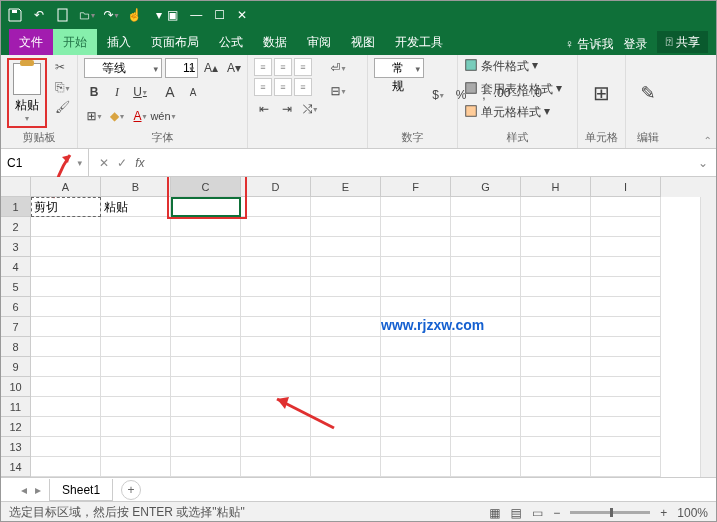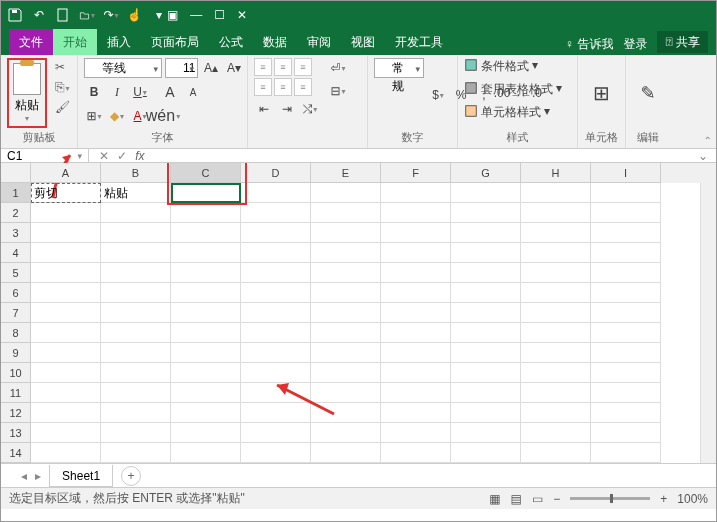--- a/index.html
+++ b/index.html
@@ -32,21 +32,21 @@
 .btn.b{font-weight:bold}
 .btn.i{font-style:italic;font-family:serif}
 .btn.u{text-decoration:underline}
 .dd::after{content:"▾";font-size:8px;margin-left:1px;color:#888}
 .align-grid{display:grid;grid-template-columns:repeat(3,18px);grid-template-rows:repeat(2,18px);gap:2px}
 .align-cell{background:#fff;border:1px solid #ccc;display:flex;align-items:center;justify-content:center;font-size:9px;color:#888}
 .vcol{display:flex;flex-direction:column;gap:3px;margin-left:4px}
 .hitem{display:flex;align-items:flex-start;gap:3px;color:#444;height:20px}
 .hitem svg{width:14px;height:14px}
 .collapse-btn{position:absolute;right:4px;bottom:2px;font-size:10px;color:#888}
-.namebar{height:14px;background:#fff;border-bottom:1px solid #ccc;display:flex;align-items:center}
+.namebar{height:28px;background:#fff;border-bottom:1px solid #ccc;display:flex;align-items:center}
 .namebox{width:88px;border-right:1px solid #ccc;padding:0 6px;height:100%;display:flex;align-items:center;justify-content:space-between}
 .fx-area{display:flex;align-items:center;gap:8px;padding:0 10px;color:#888}
 .fx-label{font-style:italic;color:#666}
 .grid-wrap{position:relative;height:300px;overflow:hidden;display:flex}
 .rowhdrs{width:30px;background:#f0f0f0}
 .rowhdr{height:20px;border-bottom:1px solid #ccc;border-right:1px solid #ccc;text-align:center;line-height:20px;color:#444;font-size:11px}
 .rowhdr.sel{background:#d6d6d6}
 .gridmain{flex:1;overflow:hidden}
 .colhdrs{height:20px;display:flex;background:#f0f0f0}
 .colhdr{width:70px;border-right:1px solid #ccc;border-bottom:1px solid #ccc;text-align:center;line-height:20px;color:#444;font-size:11px}
@@ -155,21 +155,21 @@
           <span style="width:4px"></span>
           <span class="btn" style="font-size:14px">A</span>
           <span class="btn" style="font-size:10px">A</span>
         </div>
         <div class="font-row">
           <span class="btn dd">⊞</span>
           <span class="btn dd" style="color:#d9a441">◆</span>
           <span class="btn dd" style="color:#c00">
               <u>A</u>
             </span>
-          <span class="btn dd" style="font-size:16px">wén</span>
+          <span class="btn dd" style="font-size:11px">wén</span>
         </div>
       </div>
     </div>
     <div class="group-label">字体</div>
   </div>
 
   <div class="group" style="width:120px">
     <div class="group-body">
       <div>
         <div class="align-grid">
@@ -446,20 +446,21 @@
           <div class="cell"></div>
           <div class="cell"></div>
           <div class="cell"></div>
           <div class="cell"></div>
           <div class="cell"></div>
           <div class="cell"></div>
         </div>
       </div>
   </div>
   <div class="scrollbar-v"></div>
+  <div class="watermark">www.rjzxw.com</div>
   <svg class="red-arrow-2" viewBox="0 0 70 40">
       <line x1="65" y1="35" x2="8" y2="6" stroke="#e03030" stroke-width="3"></line>
       <path d="M8 6 l12 -2 l-4 12 z" fill="#e03030"></path>
     </svg>
 </div>
 
 <div class="tabsheet">
   <span style="color:#888">◂</span>
   <span style="color:#888">▸</span>
   <div class="sheet-tab">Sheet1</div>

